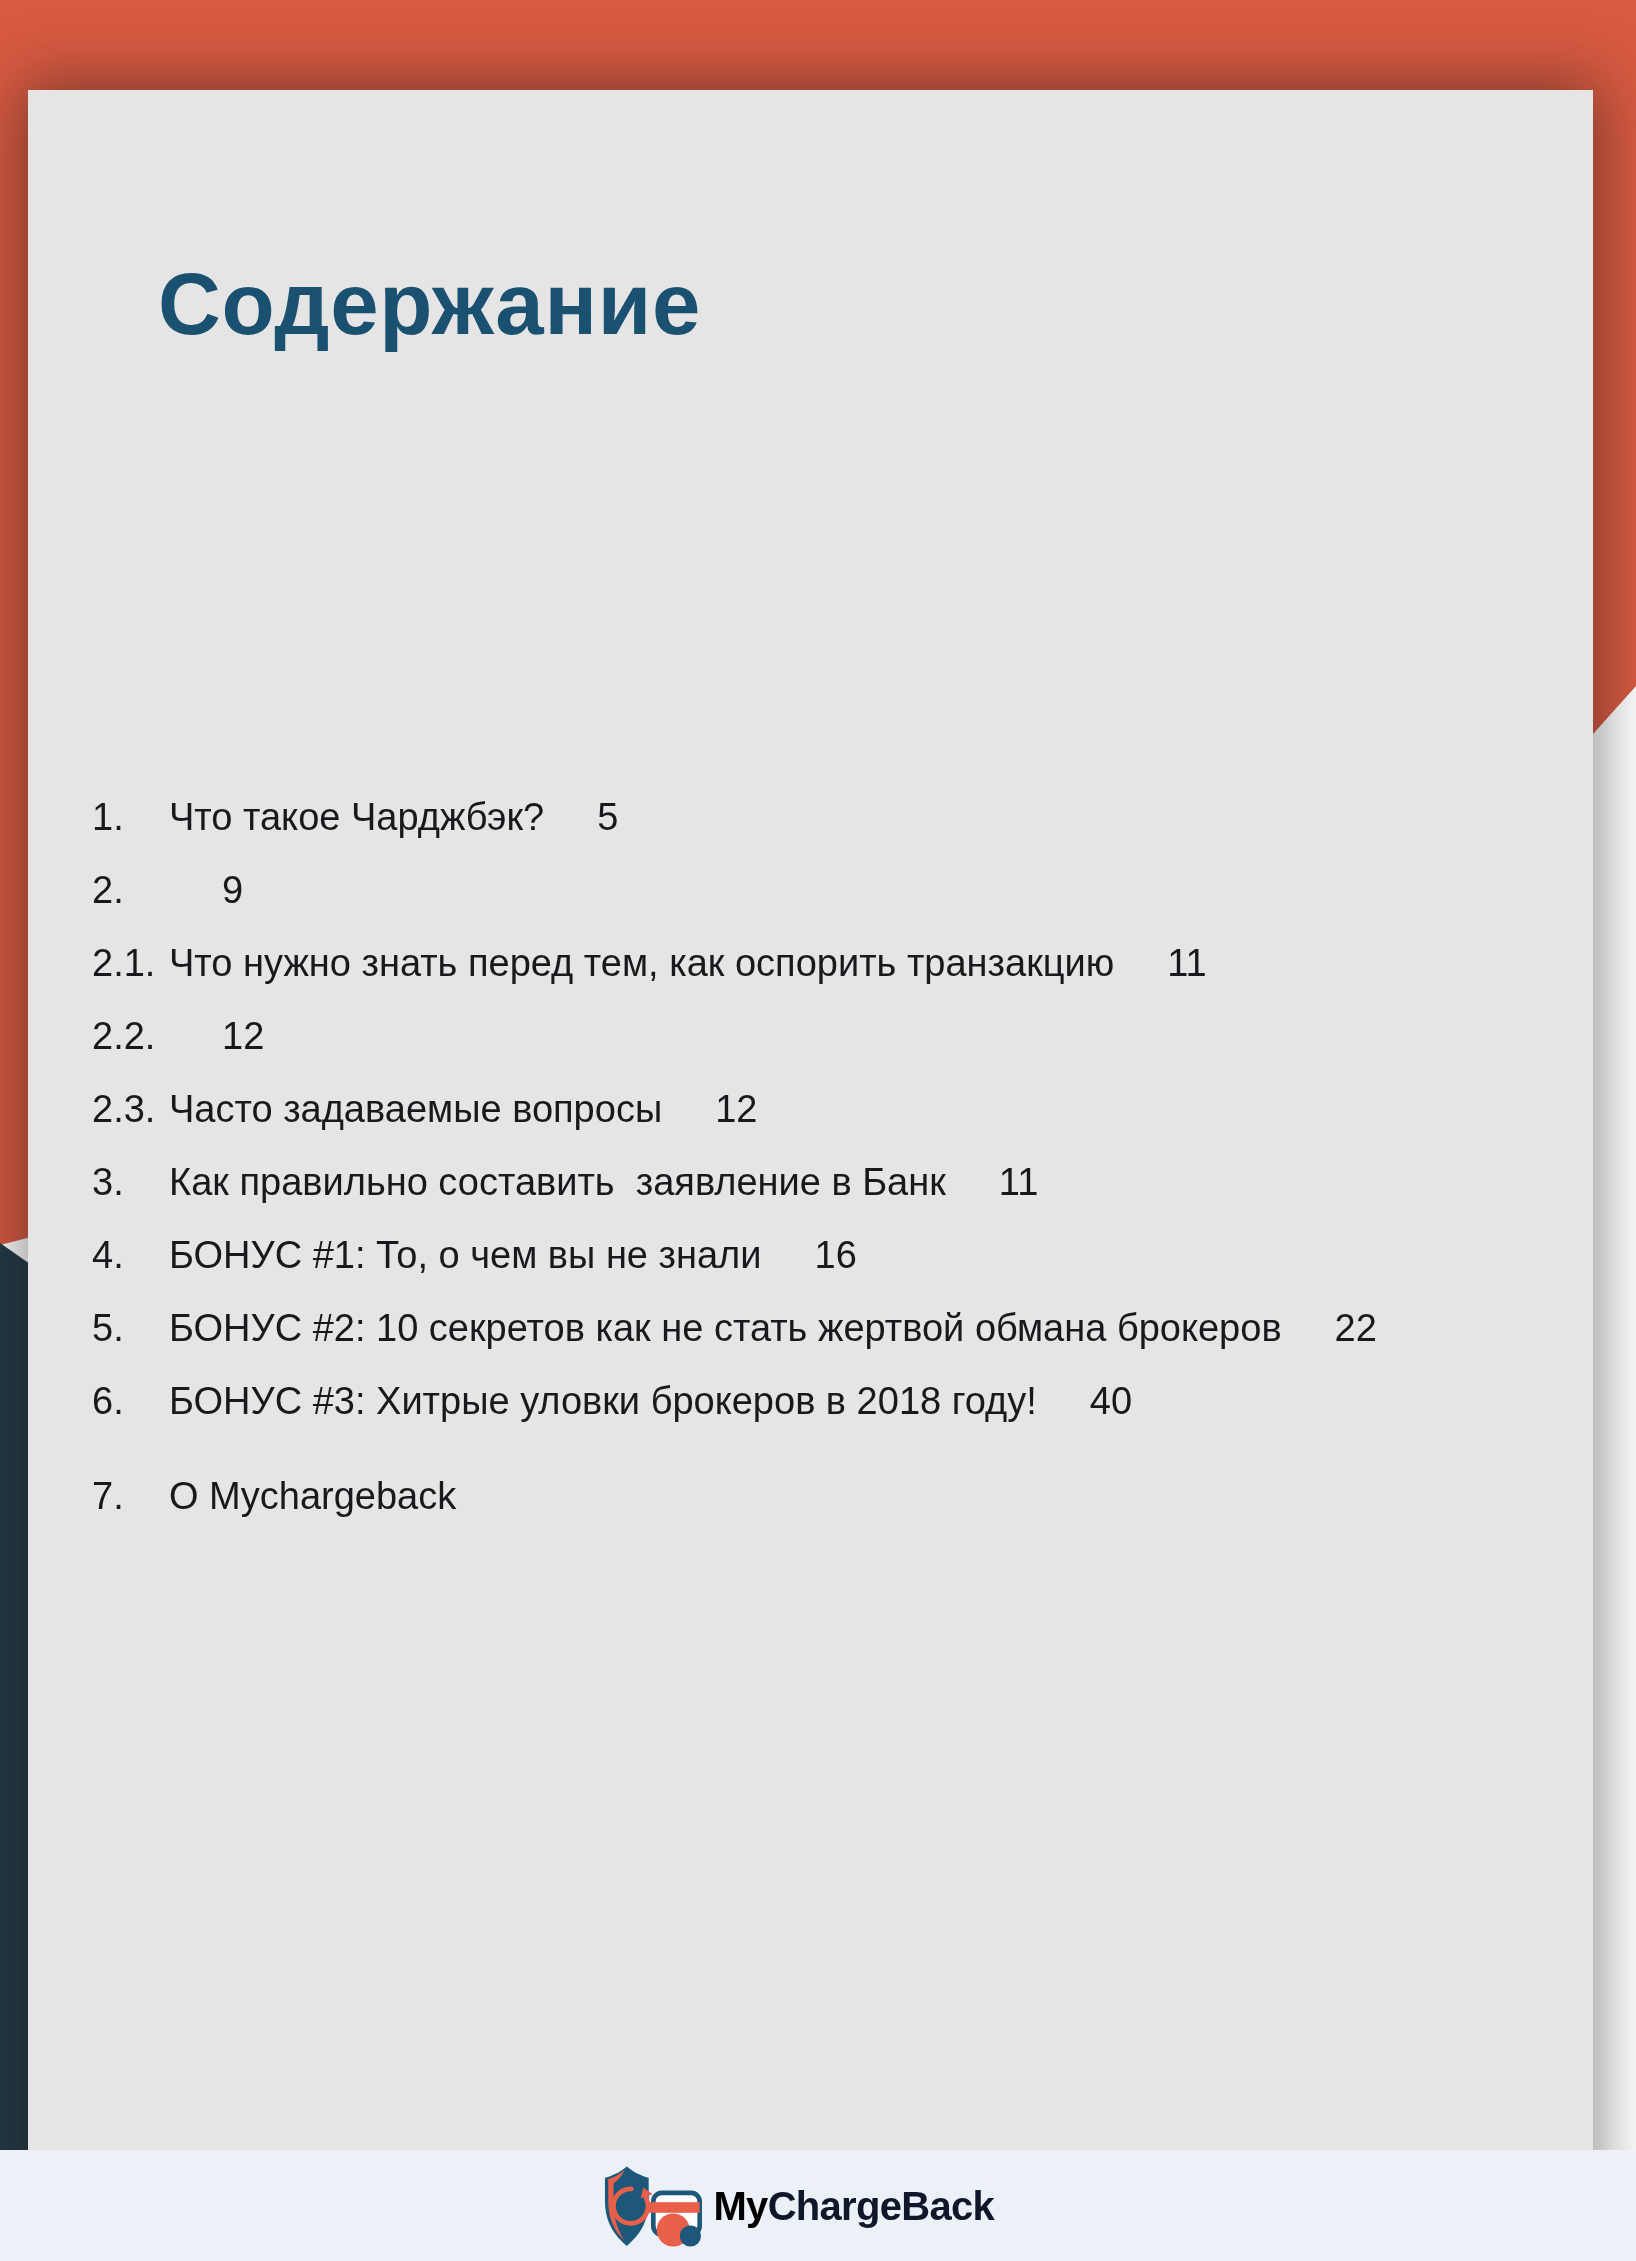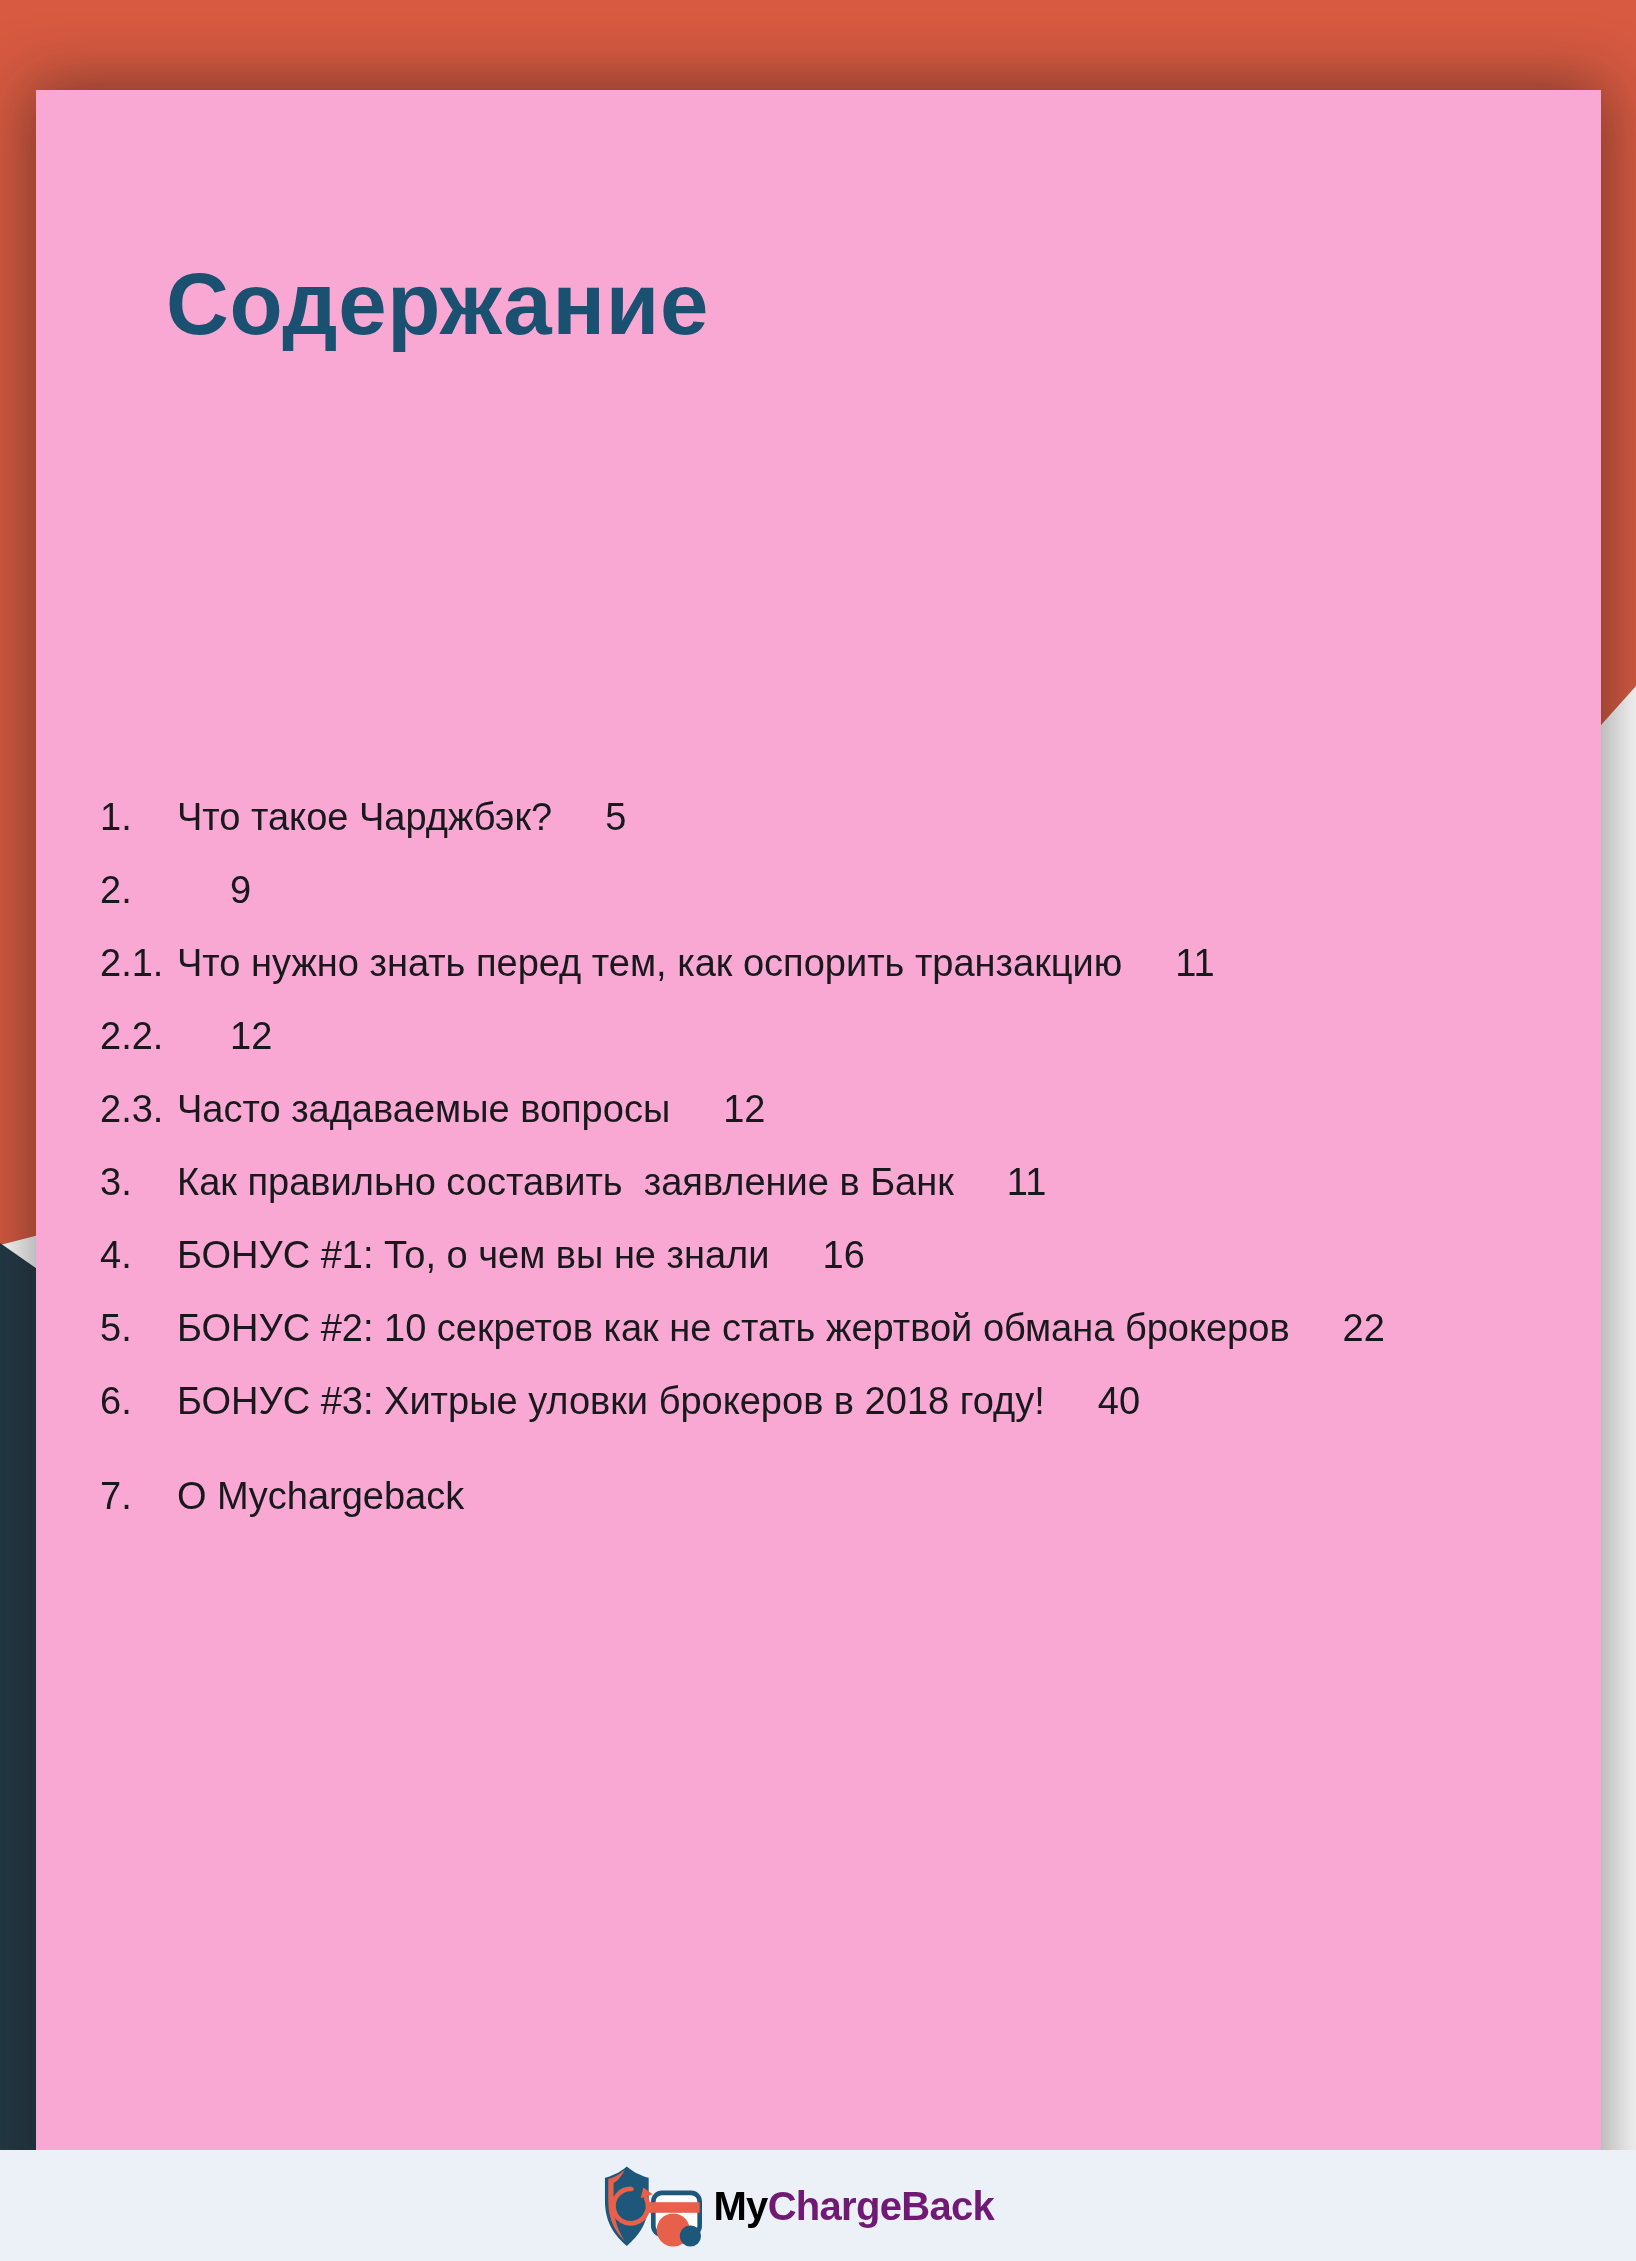--- a/index.html
+++ b/index.html
@@ -23,23 +23,23 @@
   
   .bg-teal {
     position: absolute; inset: 0;
     background: #243a46;
     clip-path: polygon(0 1243px, 594px 1658px, 1320px 2261px, 0 2261px);
   }
 
   
   .sheet {
     position: absolute;
-    left: 36px; top: 90px;
+    left: 28px; top: 90px;
     width: 1565px; height: 2171px;
-    background: #f9a8d4;
+    background: #e5e5e5;
     box-shadow: 0 0 59px 5.3px rgba(20, 20, 20, 0.5);
   }
 
   .title {
     position: absolute;
     left: 130px; top: 170px;
     margin: 0;
     font-size: 87px;
     font-weight: bold;
     letter-spacing: 0.7px;
@@ -88,21 +88,21 @@
 
   .brand {
     margin-left: 10.6px;
     font-size: 40px;
     font-weight: bold;
     letter-spacing: -0.7px;
     line-height: 1;
     white-space: nowrap;
   }
   .brand-prefix { color: #000000; }
-  .brand-suffix { color: #701a75; }
+  .brand-suffix { color: #0f172a; }
 </style>
 </head>
 <body>
 
 <div class="canvas">
 
   <div class="bg-orange"></div>
   <div class="bg-teal"></div>
 
   <div class="sheet">

